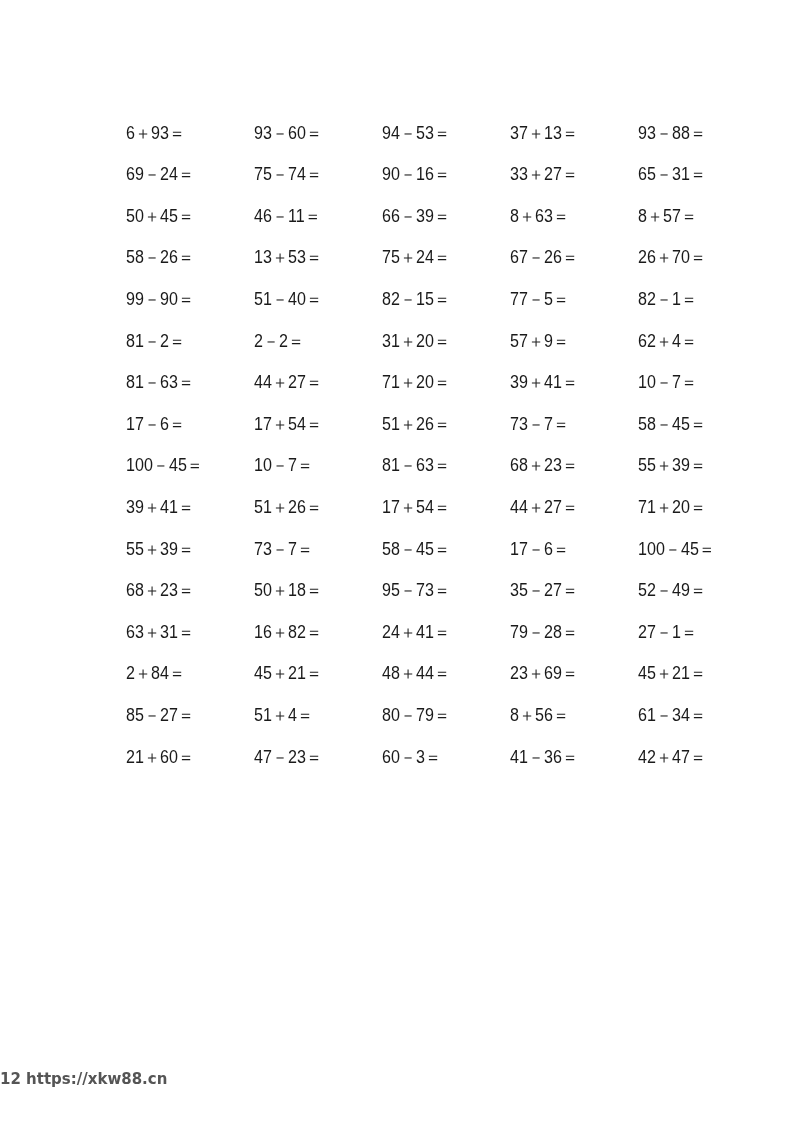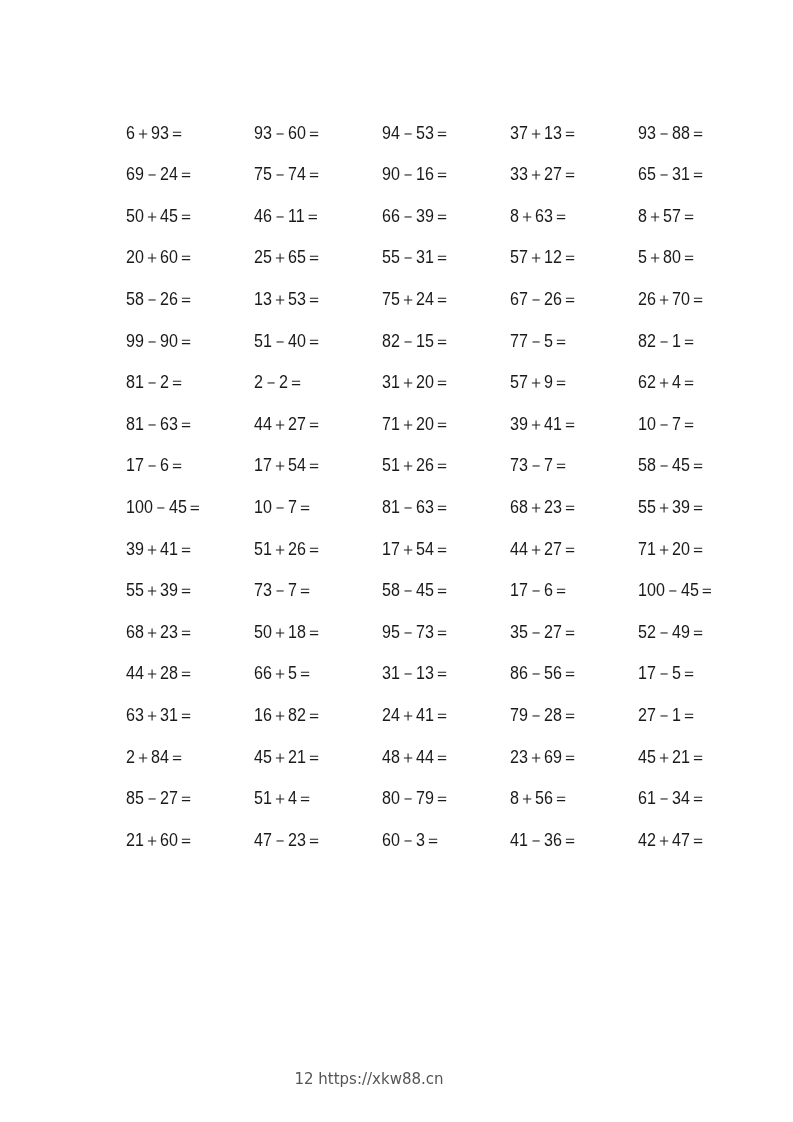--- a/index.html
+++ b/index.html
@@ -1,20 +1,20 @@
 <!DOCTYPE html>
 <html><head>
 <meta charset="utf-8">
 <style>
   html, body { margin: 0; padding: 0; background: #ffffff; }
   body { width: 793px; height: 1122px; position: relative; overflow: hidden; font-family: "Liberation Sans", "DejaVu Sans", sans-serif; color: #1a1a1a; }
   .sheet { position: absolute; left: 126px; top: 103px; width: 640px; }
   .row { display: flex; height: 41.6px; align-items: flex-end; }
   .cell { width: 129.5px; font-size: 17.5px; letter-spacing: 0px; white-space: nowrap; transform: scaleX(0.92); transform-origin: left center; }
-  .footer { position: absolute; left: 0; width: 738px; top: 1070px; text-align: center; font-size: 15px; color: #555555; font-family: "DejaVu Sans", sans-serif; }
+  .footer { position: absolute; left: 0; width: 738px; top: 1070px; font-size: 15px; color: #555555; font-family: "DejaVu Sans", sans-serif; font-weight: bold; }
 </style>
 </head>
 <body>
 
 <div class="sheet" id="sheet">
     <div class="row">
       <div class="cell">6＋93＝</div>
       <div class="cell">93－60＝</div>
       <div class="cell">94－53＝</div>
       <div class="cell">37＋13＝</div>
@@ -26,27 +26,20 @@
       <div class="cell">90－16＝</div>
       <div class="cell">33＋27＝</div>
       <div class="cell">65－31＝</div>
     </div>
     <div class="row">
       <div class="cell">50＋45＝</div>
       <div class="cell">46－11＝</div>
       <div class="cell">66－39＝</div>
       <div class="cell">8＋63＝</div>
       <div class="cell">8＋57＝</div>
-    </div>
-    <div class="row">
-      <div class="cell">20＋60＝</div>
-      <div class="cell">25＋65＝</div>
-      <div class="cell">55－31＝</div>
-      <div class="cell">57＋12＝</div>
-      <div class="cell">5＋80＝</div>
     </div>
     <div class="row">
       <div class="cell">58－26＝</div>
       <div class="cell">13＋53＝</div>
       <div class="cell">75＋24＝</div>
       <div class="cell">67－26＝</div>
       <div class="cell">26＋70＝</div>
     </div>
     <div class="row">
       <div class="cell">99－90＝</div>
@@ -98,27 +91,20 @@
       <div class="cell">100－45＝</div>
     </div>
     <div class="row">
       <div class="cell">68＋23＝</div>
       <div class="cell">50＋18＝</div>
       <div class="cell">95－73＝</div>
       <div class="cell">35－27＝</div>
       <div class="cell">52－49＝</div>
     </div>
     <div class="row">
-      <div class="cell">44＋28＝</div>
-      <div class="cell">66＋5＝</div>
-      <div class="cell">31－13＝</div>
-      <div class="cell">86－56＝</div>
-      <div class="cell">17－5＝</div>
-    </div>
-    <div class="row">
       <div class="cell">63＋31＝</div>
       <div class="cell">16＋82＝</div>
       <div class="cell">24＋41＝</div>
       <div class="cell">79－28＝</div>
       <div class="cell">27－1＝</div>
     </div>
     <div class="row">
       <div class="cell">2＋84＝</div>
       <div class="cell">45＋21＝</div>
       <div class="cell">48＋44＝</div>

